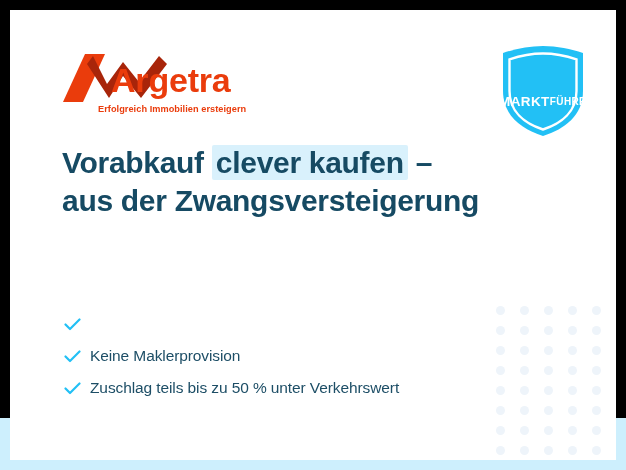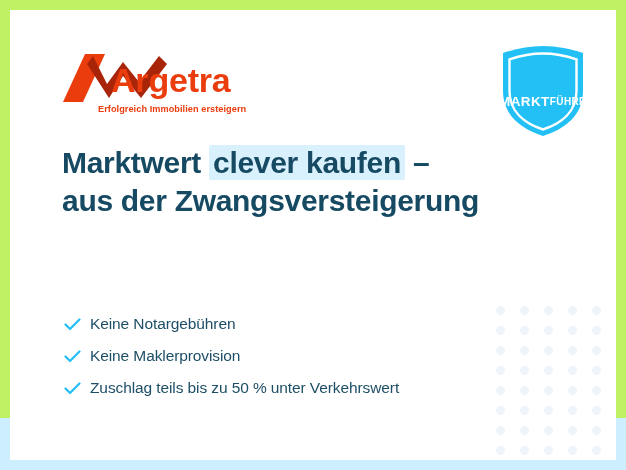--- a/index.html
+++ b/index.html
@@ -13,21 +13,21 @@
     font-family: "Liberation Sans", sans-serif;
     overflow: hidden;
   }
 
   #banner {
     position: absolute;
     left: 0;
     top: 0;
     width: 626px;
     height: 418px;
-    background: #bef264;
+    background: #000000;
   }
 
   #card {
     position: absolute;
     left: 10px;
     top: 10px;
     width: 606px;
     height: 450px;
     background: #ffffff;
     overflow: hidden;
@@ -259,33 +259,32 @@
             <polygon fill="#ffffff" points="12,1 15.1,8.4 23,9.1 17,14.4 18.8,22.2 12,18 5.2,22.2 7,14.4 1,9.1 8.9,8.4"></polygon>
           </svg>
           <svg width="11" height="11" viewBox="0 0 24 24">
             <polygon fill="#ffffff" points="12,1 15.1,8.4 23,9.1 17,14.4 18.8,22.2 12,18 5.2,22.2 7,14.4 1,9.1 8.9,8.4"></polygon>
           </svg>
         </div>
       </div>
     </div>
 
     <div id="headline">
-      <div><span>Marktwert </span><span class="hl">clever kaufen</span><span> –</span></div>
+      <div><span>Vorabkauf </span><span class="hl">clever kaufen</span><span> –</span></div>
       <div>aus der Zwangsversteigerung</div>
     </div>
 
 
     <div id="bullets">
       <div class="bullet">
         <span class="bullet-check">
           <svg width="17" height="13" viewBox="0 0 17 13">
               <polyline points="1.5,6.5 6,11 15.5,1.5" fill="none" stroke="#22c0f5" stroke-width="2.2" stroke-linecap="round" stroke-linejoin="round"></polyline>
             </svg>
         </span>
-        <span class="bullet-label">Keine Notargebühren</span>
       </div>
       <div class="bullet">
         <span class="bullet-check">
           <svg width="17" height="13" viewBox="0 0 17 13">
               <polyline points="1.5,6.5 6,11 15.5,1.5" fill="none" stroke="#22c0f5" stroke-width="2.2" stroke-linecap="round" stroke-linejoin="round"></polyline>
             </svg>
         </span>
         <span class="bullet-label">Keine Maklerprovision</span>
       </div>
       <div class="bullet">

